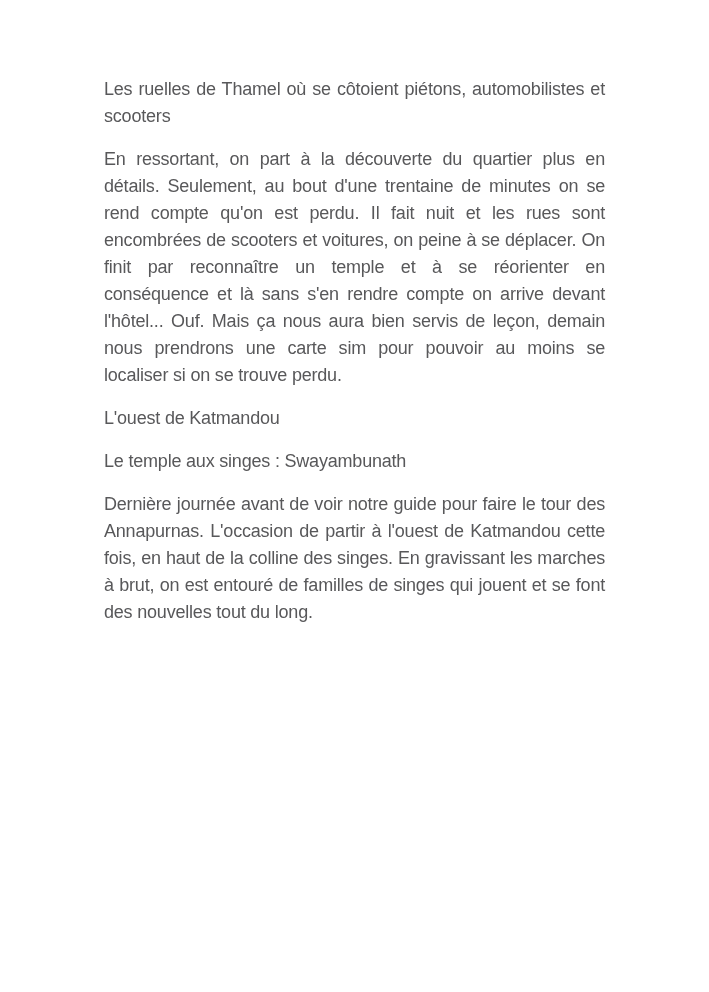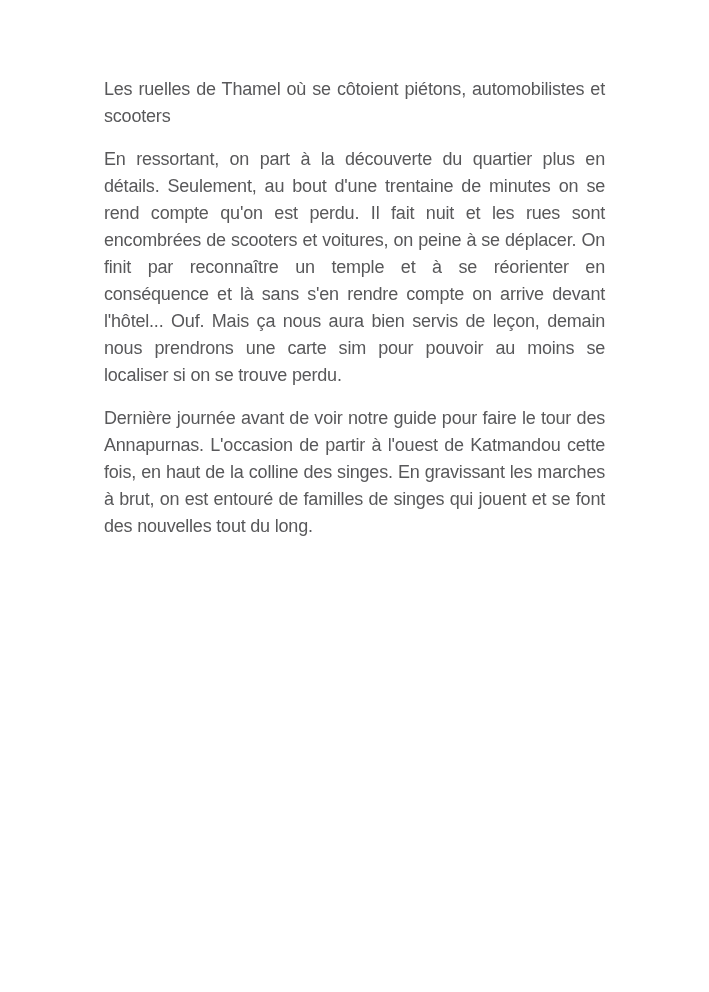--- a/index.html
+++ b/index.html
@@ -42,16 +42,18 @@
     padding-left: 44px;
   }
 </style>
 </head>
 <body>
 
 <div class="page">
   <div class="content">
     <p>Les ruelles de Thamel où se côtoient piétons, automobilistes et scooters</p>
     <p>En ressortant, on part à la découverte du quartier plus en détails. Seulement, au bout d'une trentaine de minutes on se rend compte qu'on est perdu. Il fait nuit et les rues sont encombrées de scooters et voitures, on peine à se déplacer. On finit par reconnaître un temple et à se réorienter en conséquence et là sans s'en rendre compte on arrive devant l'hôtel... Ouf. Mais ça nous aura bien servis de leçon, demain nous prendrons une carte sim pour pouvoir au moins se localiser si on se trouve perdu.</p>
+    <p>L'ouest de Katmandou</p>
+    <p>Le temple aux singes : Swayambunath</p>
     <p>Dernière journée avant de voir notre guide pour faire le tour des Annapurnas. L'occasion de partir à l'ouest de Katmandou cette fois, en haut de la colline des singes. En gravissant les marches à brut, on est entouré de familles de singes qui jouent et se font des nouvelles tout du long.</p>
   </div>
   <div class="page-number">178</div>
 </div>
 
 </body></html>

